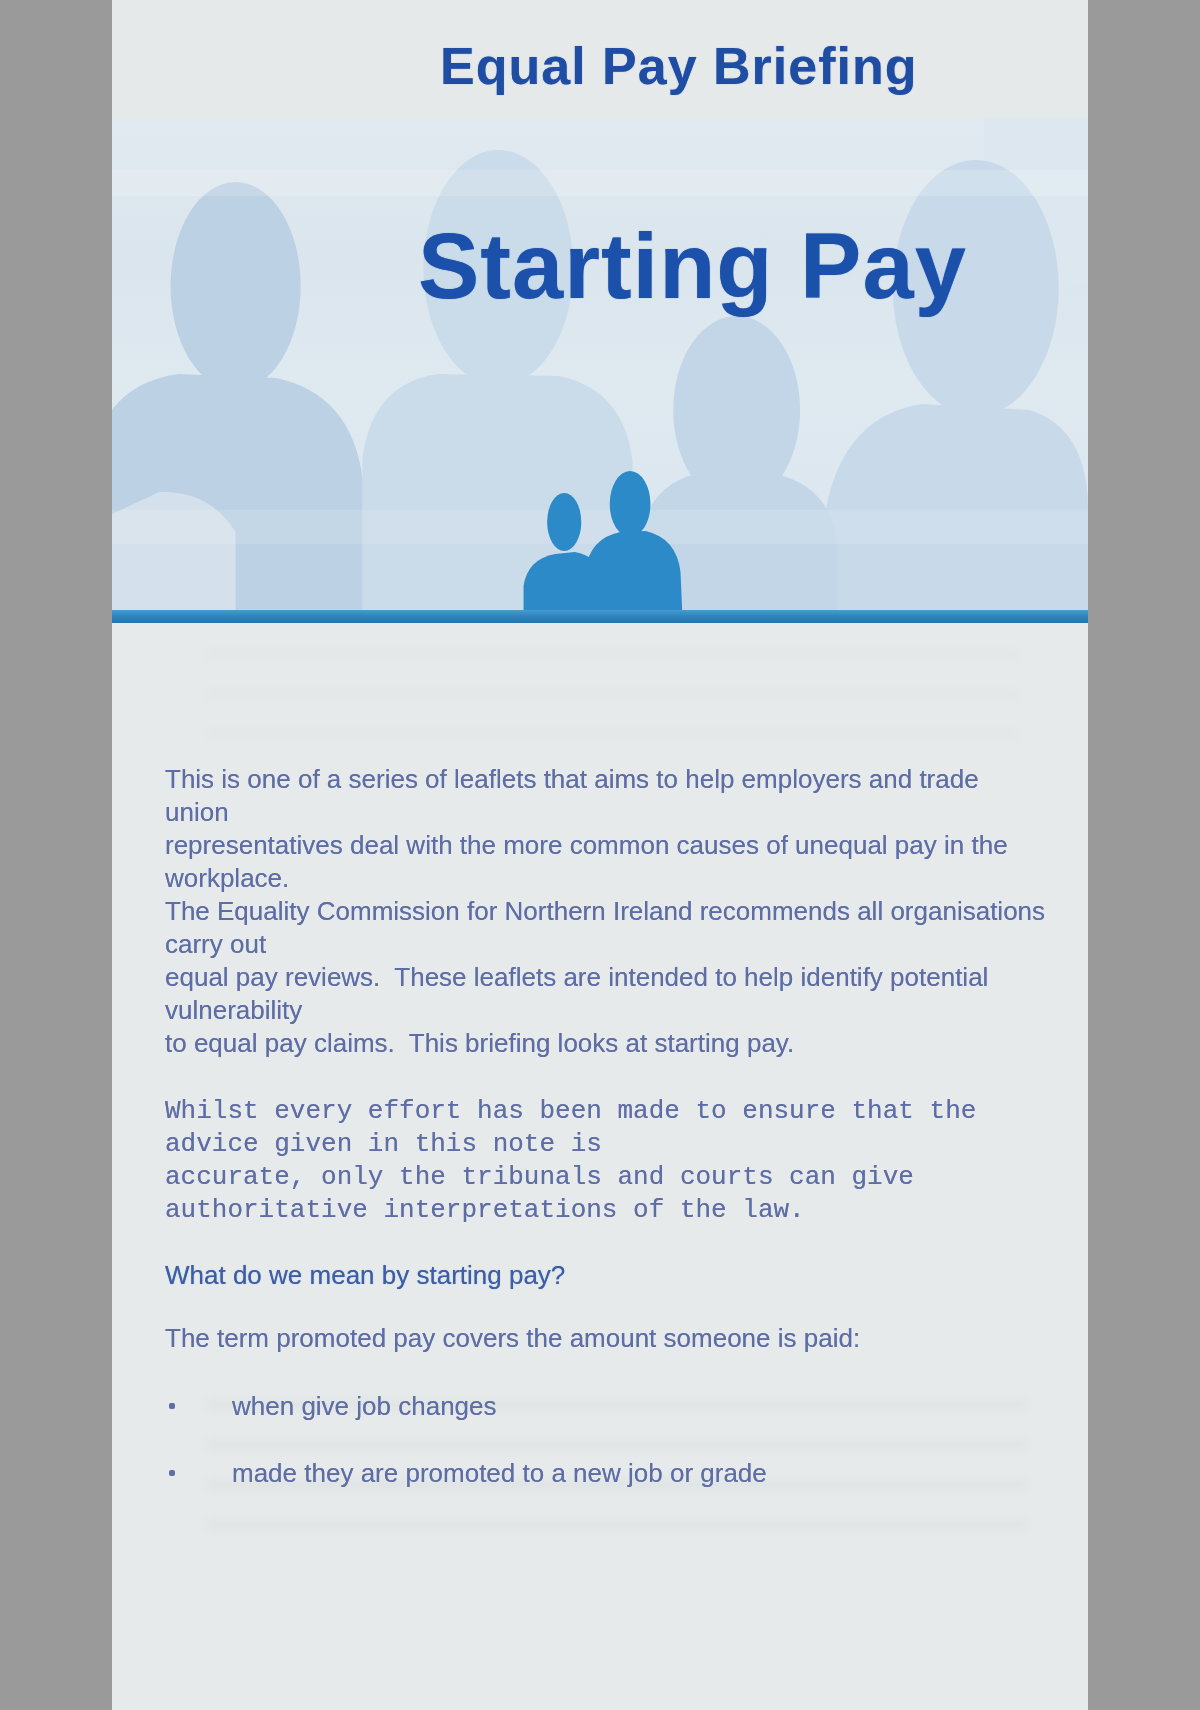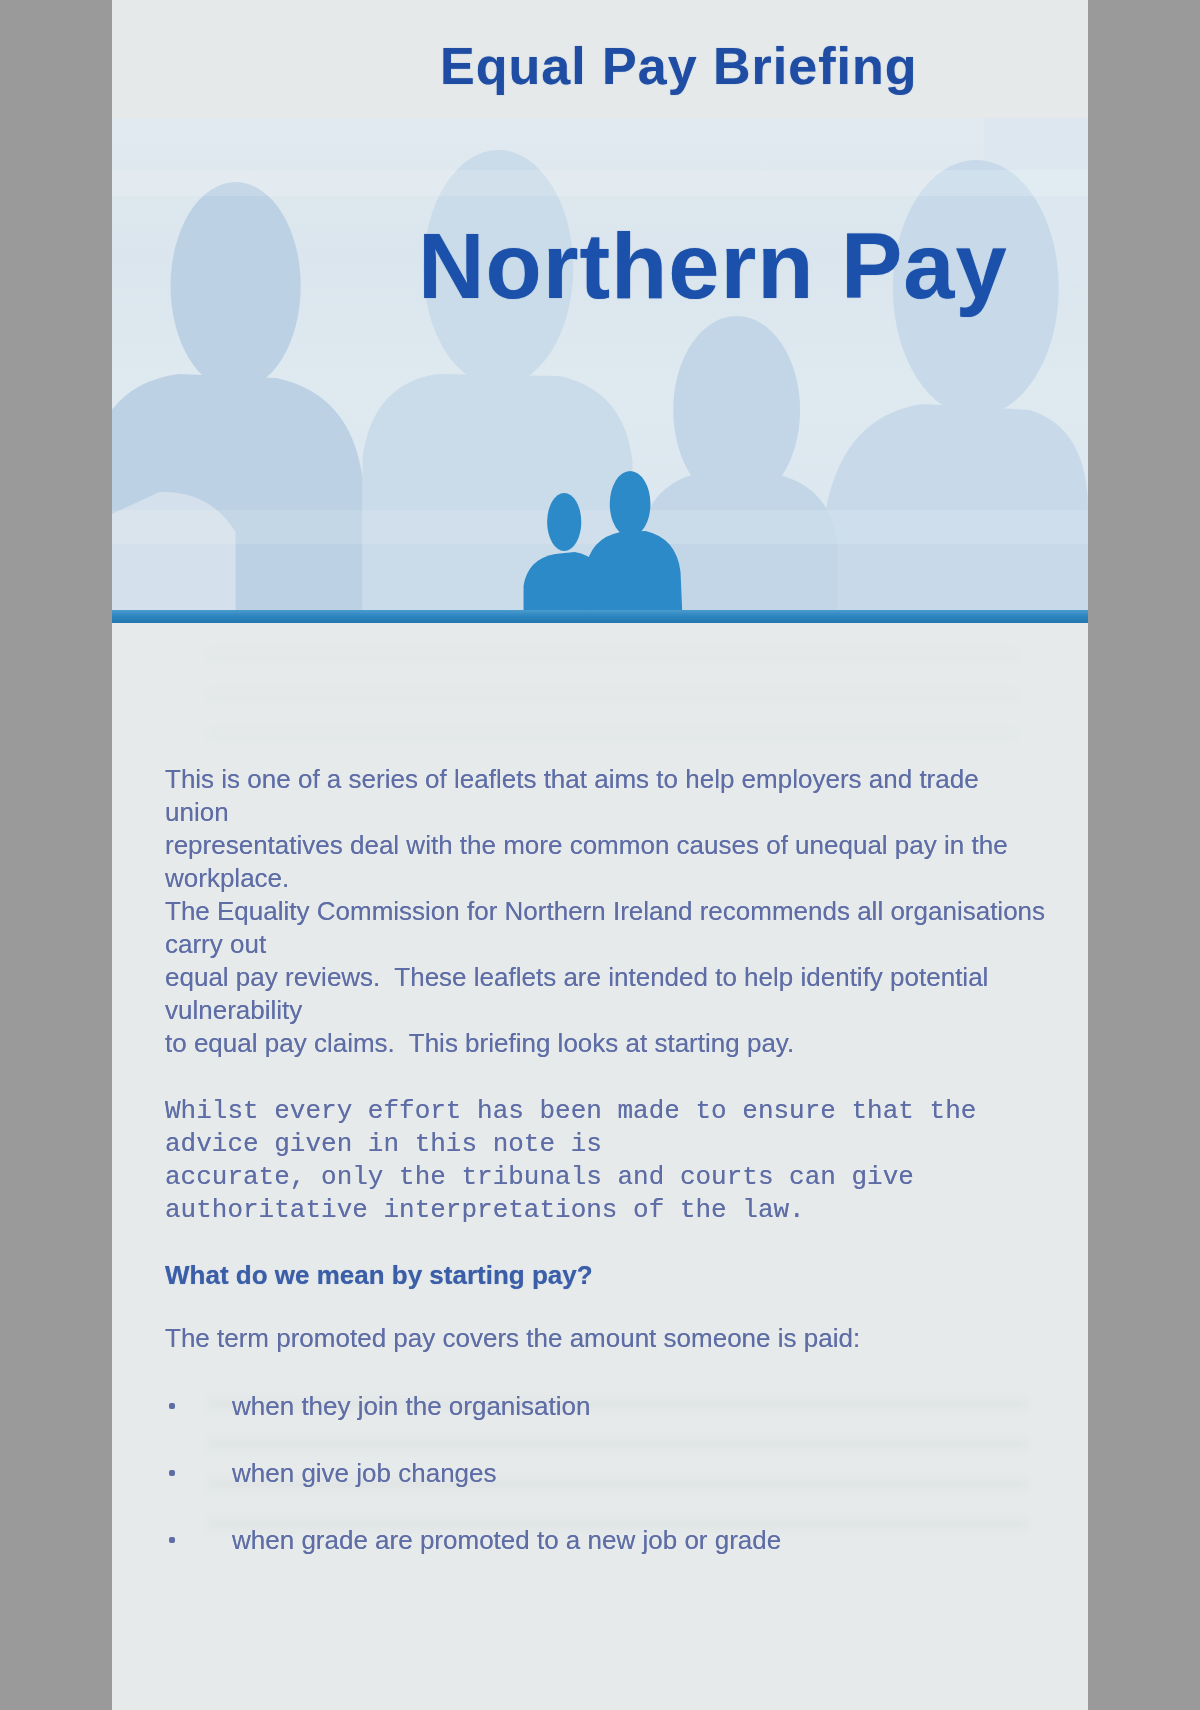--- a/index.html
+++ b/index.html
@@ -64,21 +64,21 @@
     color: #5e6da6;
     font-size: 26px;
     line-height: 33px;
     text-shadow: 0 0 0.6px rgba(94,109,166,0.7);
   }
   .content p { margin: 0 0 35px 0; white-space: pre-wrap; }
   .content p.disclaimer { margin-bottom: 32px; font-family: Liberation Mono, monospace; }
   .section-heading {
     margin: 0 0 30px 0;
     font-size: 26px;
-    font-weight: bold;
+    font-weight: normal;
     color: #3b5ea9;
     text-shadow: 0 0 0.8px rgba(59,94,169,0.7);
   }
   .lead-in { margin-bottom: 32px; }
 
   .bullet-row { display: flex; margin-bottom: 34px; }
   .bullet-marker { flex: none; width: 67px; position: relative; }
   .bullet-marker::after {
     content: "";
     position: absolute;
@@ -137,46 +137,42 @@
       <rect x="0" y="52" width="1200" height="26" fill="#ffffff" opacity="0.16"></rect>
       <rect x="0" y="392" width="1200" height="34" fill="#ffffff" opacity="0.13"></rect>
 
       <g fill="#2b8ac7">
         <ellipse cx="556" cy="404" rx="21" ry="29"></ellipse>
         <ellipse cx="637" cy="386" rx="25" ry="33"></ellipse>
         <path d="M506,492 L506,468 Q511,441 545,436 L569,434 Q602,439 607,466 L609,492 Z"></path>
         <path d="M582,492 L582,452 Q588,420 625,414 L656,413 Q694,420 699,454 L701,492 Z"></path>
       </g>
     </svg>
-    <h2 class="hero-title">Northern Pay</h2>
+    <h2 class="hero-title">Starting Pay</h2>
   </div>
 
   <div class="accent-bar"></div>
 
   <main class="content">
     <p>This is one of a series of leaflets that aims to help employers and trade union
 representatives deal with the more common causes of unequal pay in the workplace.
 The Equality Commission for Northern Ireland recommends all organisations carry out
 equal pay reviews.  These leaflets are intended to help identify potential vulnerability
 to equal pay claims.  This briefing looks at starting pay.</p>
     <p class="disclaimer">Whilst every effort has been made to ensure that the advice given in this note is
 accurate, only the tribunals and courts can give authoritative interpretations of the law.</p>
     <h3 class="section-heading">What do we mean by starting pay?</h3>
     <p class="lead-in">The term promoted pay covers the amount someone is paid:</p>
 
     <div class="bullet-row">
       <span class="bullet-marker"></span>
-      <span class="bullet-text">when they join the organisation</span>
-    </div>
-    <div class="bullet-row">
-      <span class="bullet-marker"></span>
       <span class="bullet-text">when give job changes</span>
     </div>
     <div class="bullet-row">
       <span class="bullet-marker"></span>
-      <span class="bullet-text">when grade are promoted to a new job or grade</span>
+      <span class="bullet-text">made they are promoted to a new job or grade</span>
     </div>
   </main>
 
   <div class="bleed bleed-upper"></div>
   <div class="bleed bleed-lower"></div>
 
 </div>
 
 </body></html>

